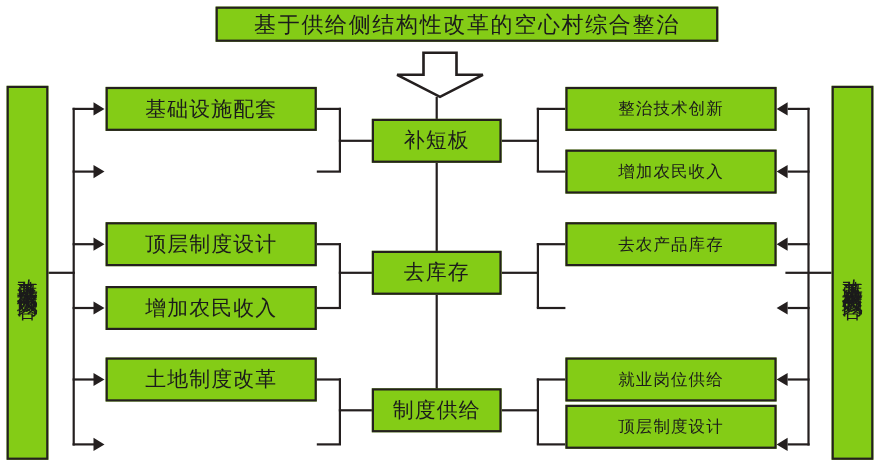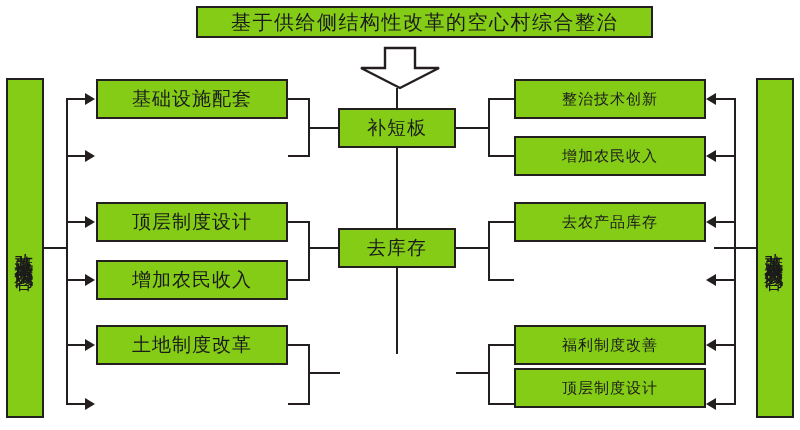--- a/index.html
+++ b/index.html
@@ -110,25 +110,26 @@
 
   <div class="box side-box side-right">改革涉及农村领域内容</div>
 
   <div class="box lbox" style="top:79px">基础设施配套</div>
   <div class="box lbox" style="top:202px">顶层制度设计</div>
   <div class="box lbox" style="top:260px">增加农民收入</div>
   <div class="box lbox" style="top:325px">土地制度改革</div>
 
   <div class="box cbox" style="top:108px">补短板</div>
   <div class="box cbox" style="top:228px">去库存</div>
+  <div class="box cbox" style="top:353px">制度供给</div>
 
   <div class="box rbox" style="top:79px">整治技术创新</div>
   <div class="box rbox" style="top:136px">增加农民收入</div>
   <div class="box rbox" style="top:202px">去农产品库存</div>
-  <div class="box rbox" style="top:325px">福利制度改善</div>
+  <div class="box rbox" style="top:325px">就业岗位供给</div>
   <div class="box rbox" style="top:368px">顶层制度设计</div>
 
   <div class="ln lh" style="left:44px; top:247px; width:24px;"></div>
 
   <div class="ln lv" style="left:66px; top:98px; height:307px;"></div>
 
   <div class="ln lh" style="left:66px; top:98px;  width:20px;"></div>
   <div class="arrow arrow-r" style="left:85px; top:93px;"></div>
 
   <div class="ln lh" style="left:66px; top:155px; width:20px;"></div>

